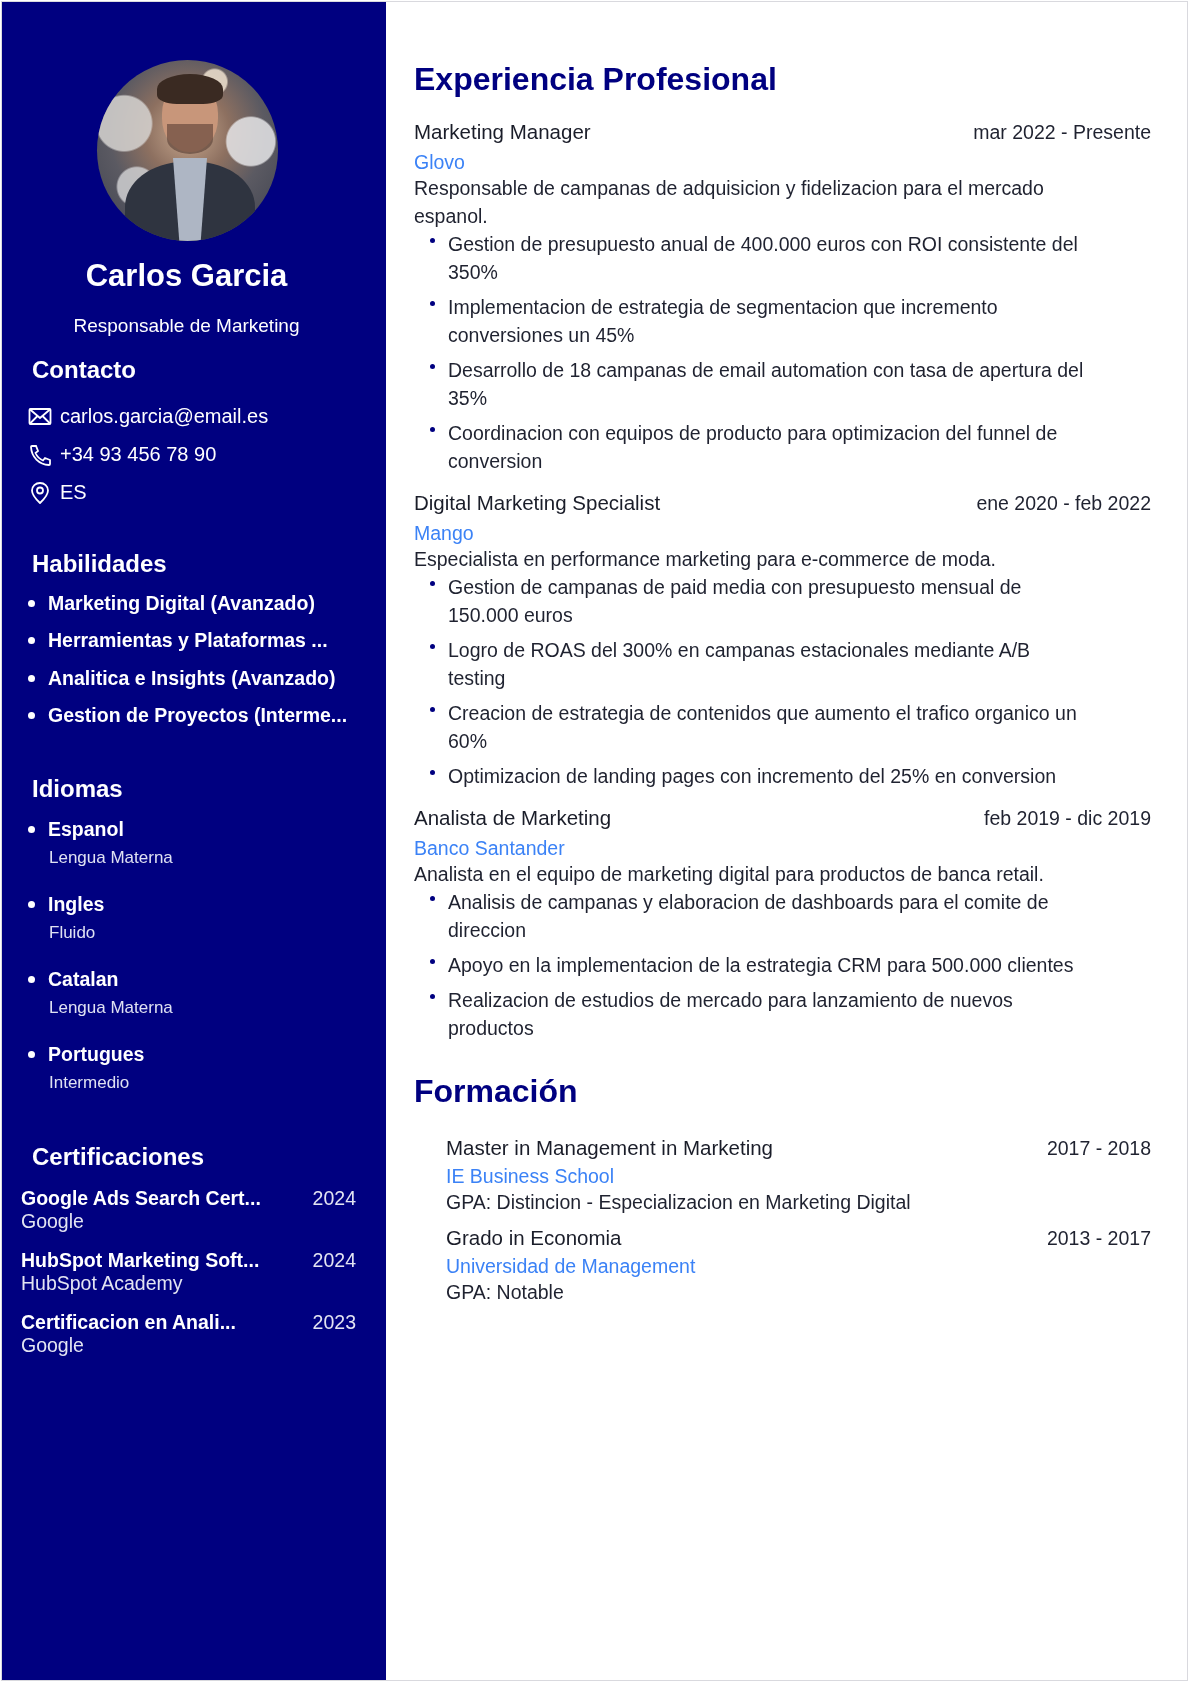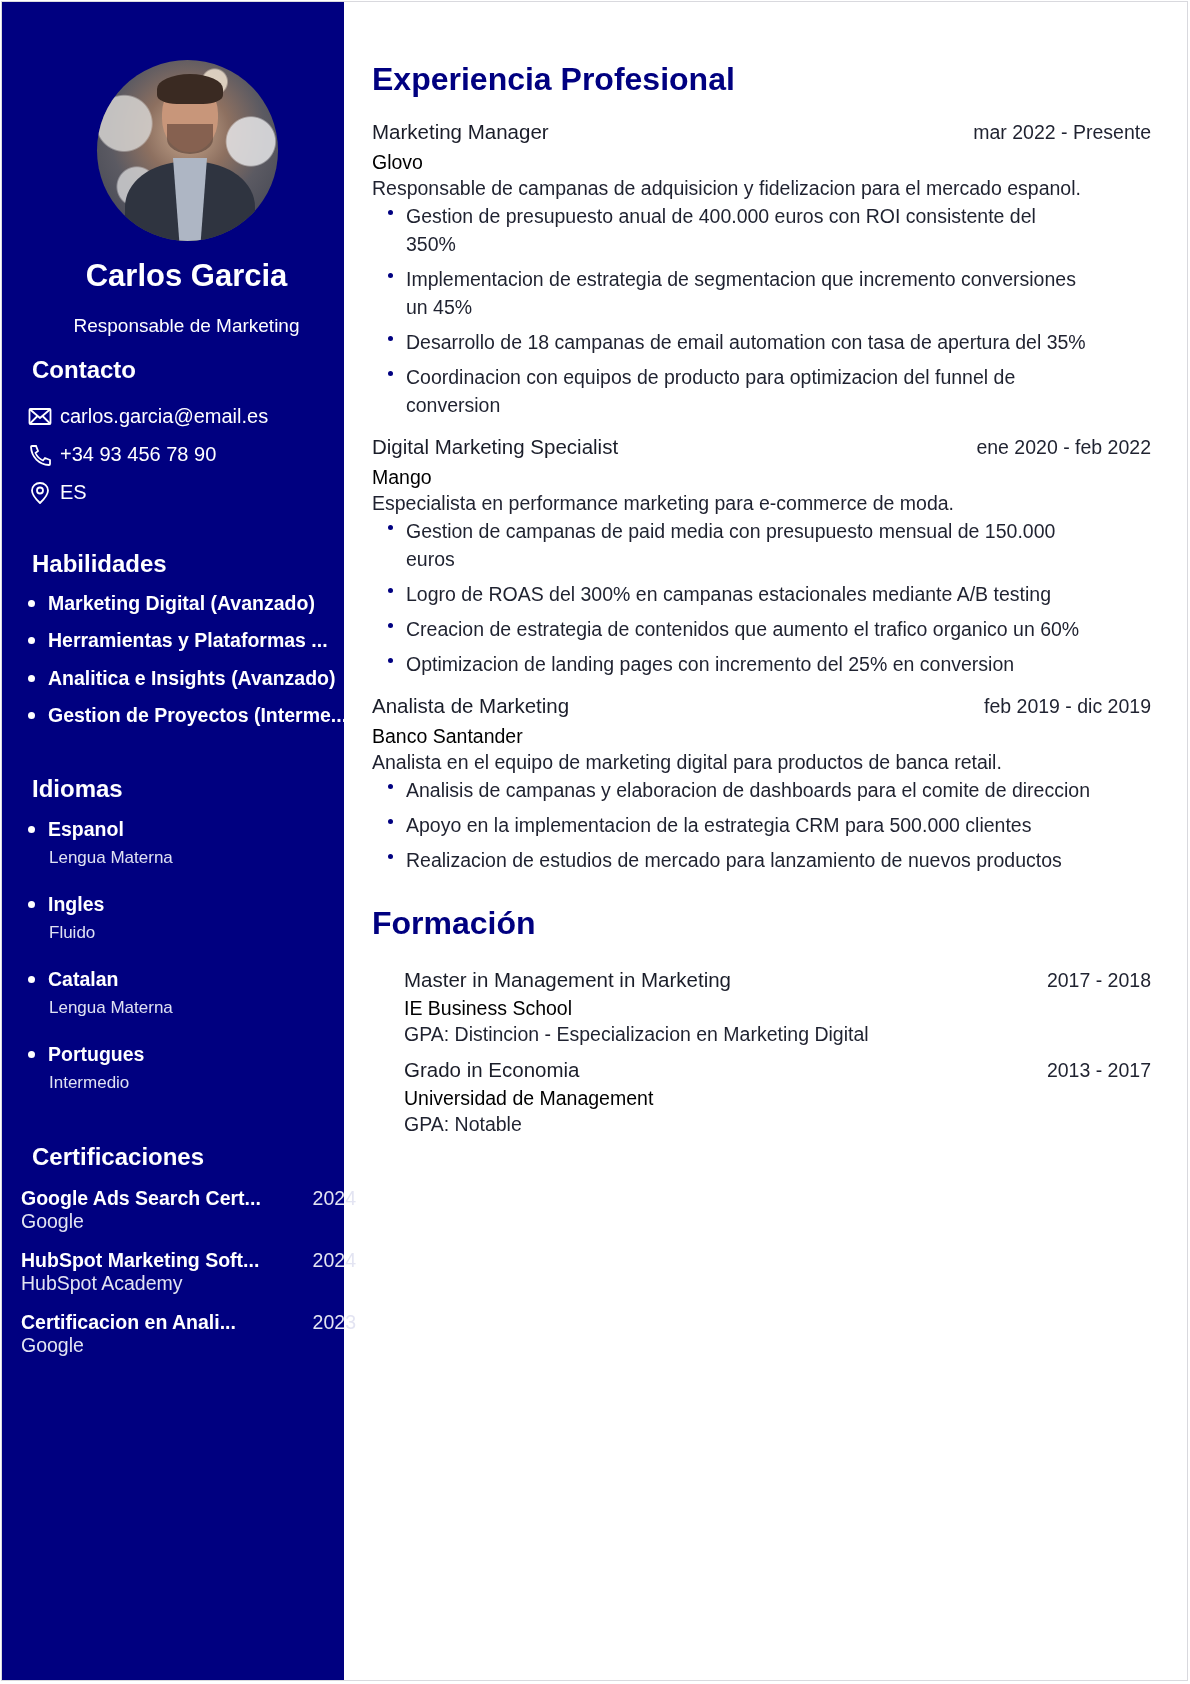--- a/index.html
+++ b/index.html
@@ -1,20 +1,20 @@
 <!DOCTYPE html>
 <html><head>
 <meta charset="utf-8">
 <style>
   html, body { margin: 0; padding: 0; background: #ffffff; }
   body { width: 1190px; height: 1684px; position: relative; overflow: hidden;
          font-family: "Liberation Sans", "DejaVu Sans", sans-serif; }
   .page { position: absolute; left: 1px; top: 1px; width: 1187px; height: 1680px;
           border: 1px solid #d9d9de; background: #fff; box-sizing: border-box; display: flex; }
-  .sidebar { width: 342px; height: 100%; background: #000080; color: #ffffff; position: relative; flex: none; }
+  .sidebar { width: 384px; height: 100%; background: #000080; color: #ffffff; position: relative; flex: none; }
   .main { flex: 1; padding: 58px 36px 0 28px; color: #1f2230; }
 
   .avatar { position: absolute; left: 95px; top: 58px; width: 181px; height: 181px; border-radius: 50%;
             overflow: hidden; background: radial-gradient(circle at 50% 40%, #c9a98f 0%, #8d7060 30%, #5b5a62 55%, #3b3f4d 100%); }
   .avatar .bg1 { position:absolute; left:0; top:0; width:100%; height:100%;
                  background: radial-gradient(circle at 15% 35%, #d6d4d2 0 14%, transparent 15%),
                              radial-gradient(circle at 85% 45%, #e6e6e8 0 13%, transparent 14%),
                              radial-gradient(circle at 65% 12%, #efe2d0 0 6%, transparent 7%),
                              radial-gradient(circle at 22% 70%, #cfcfd2 0 10%, transparent 11%); opacity: .85; }
   .avatar .head { position:absolute; left:65px; top:22px; width:56px; height:70px; border-radius: 45% 45% 48% 48%;
@@ -46,21 +46,21 @@
   .cert-top { display: flex; justify-content: space-between; font-size: 19.5px; }
   .cert-name { font-weight: 700; }
   .cert-year { color: #e3e4f2; }
   .cert-issuer { font-size: 19.5px; color: #e3e4f2; line-height: 22px; }
 
   .sec-title { font-size: 32px; font-weight: 700; color: #000080; margin: 0 0 22px 0; line-height: 38px; }
   .job { margin-bottom: 16px; }
   .job-head { display: flex; justify-content: space-between; align-items: baseline; }
   .job-title { font-size: 20.5px; font-weight: 400; color: #1a1d29; }
   .job-dates { font-size: 19.5px; color: #1f2230; }
-  .company { font-size: 19.5px; color: #000000; margin-top: 6px; line-height: 24px; }
+  .company { font-size: 19.5px; color: #3b82f6; margin-top: 6px; line-height: 24px; }
   .desc { font-size: 19.5px; line-height: 28px; margin-right: 60px; }
   .bullets { list-style: none; margin: 0; padding: 0 0 0 14px; }
   .bullets li { position: relative; padding-left: 20px; font-size: 19.5px; line-height: 28px; margin-bottom: 7px; margin-right: 60px; }
   .bullets li::before { content: ""; position: absolute; left: 2px; top: 8px; width: 5px; height: 5px; border-radius: 50%; background: #000080; }
 
   .edu { margin-bottom: 10px; margin-left: 32px; }
   .edu .company { margin-top: 4px; }
   .edu-note { font-size: 19.5px; line-height: 28px; }
 </style>
 </head>

